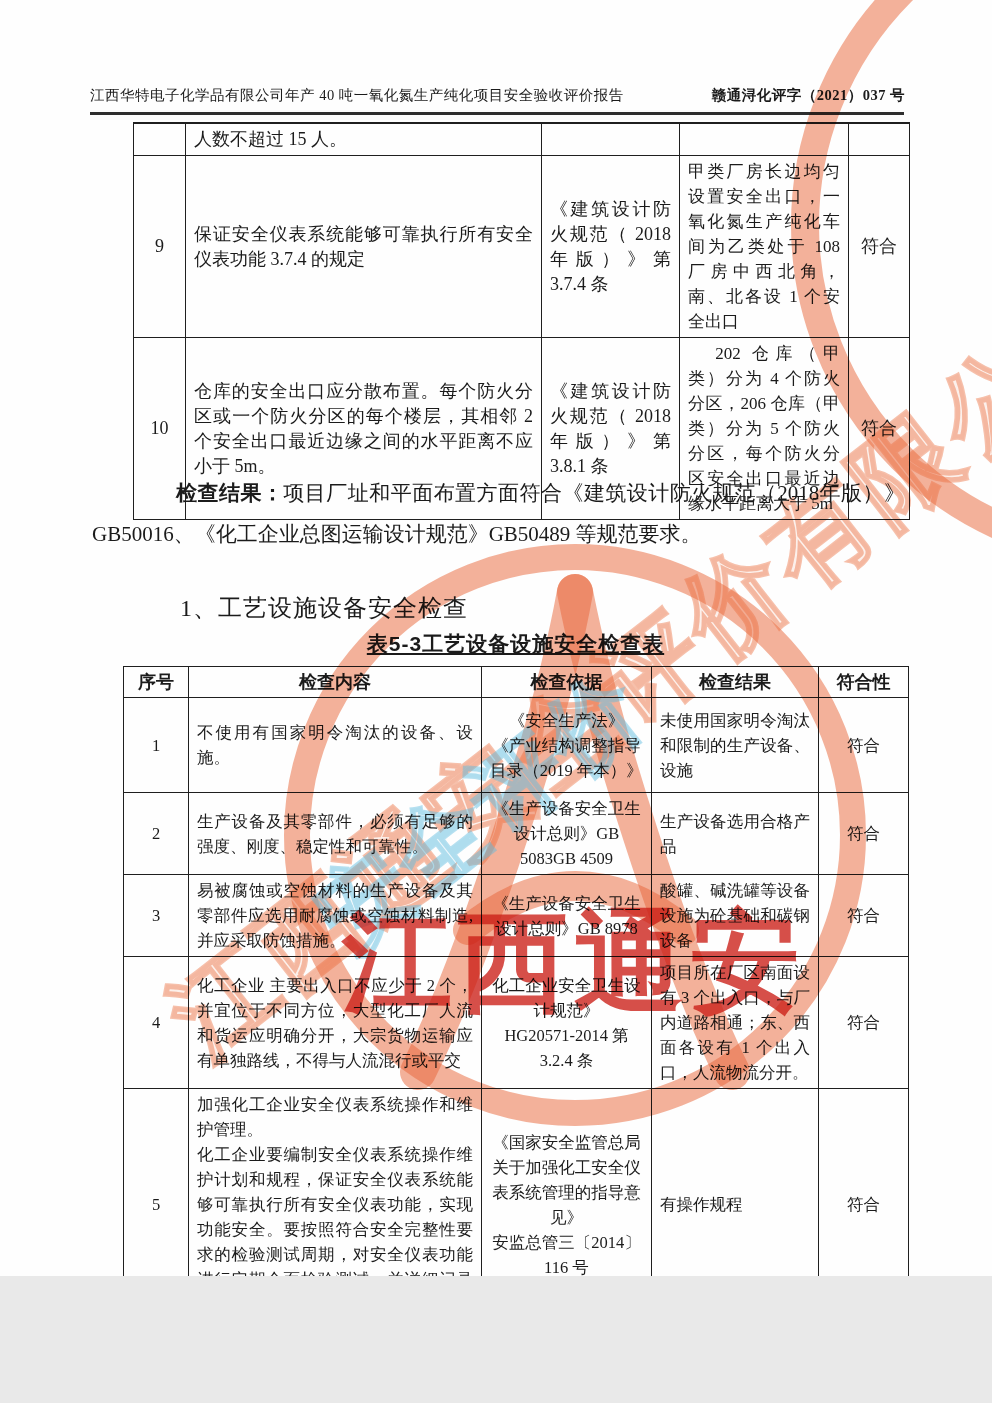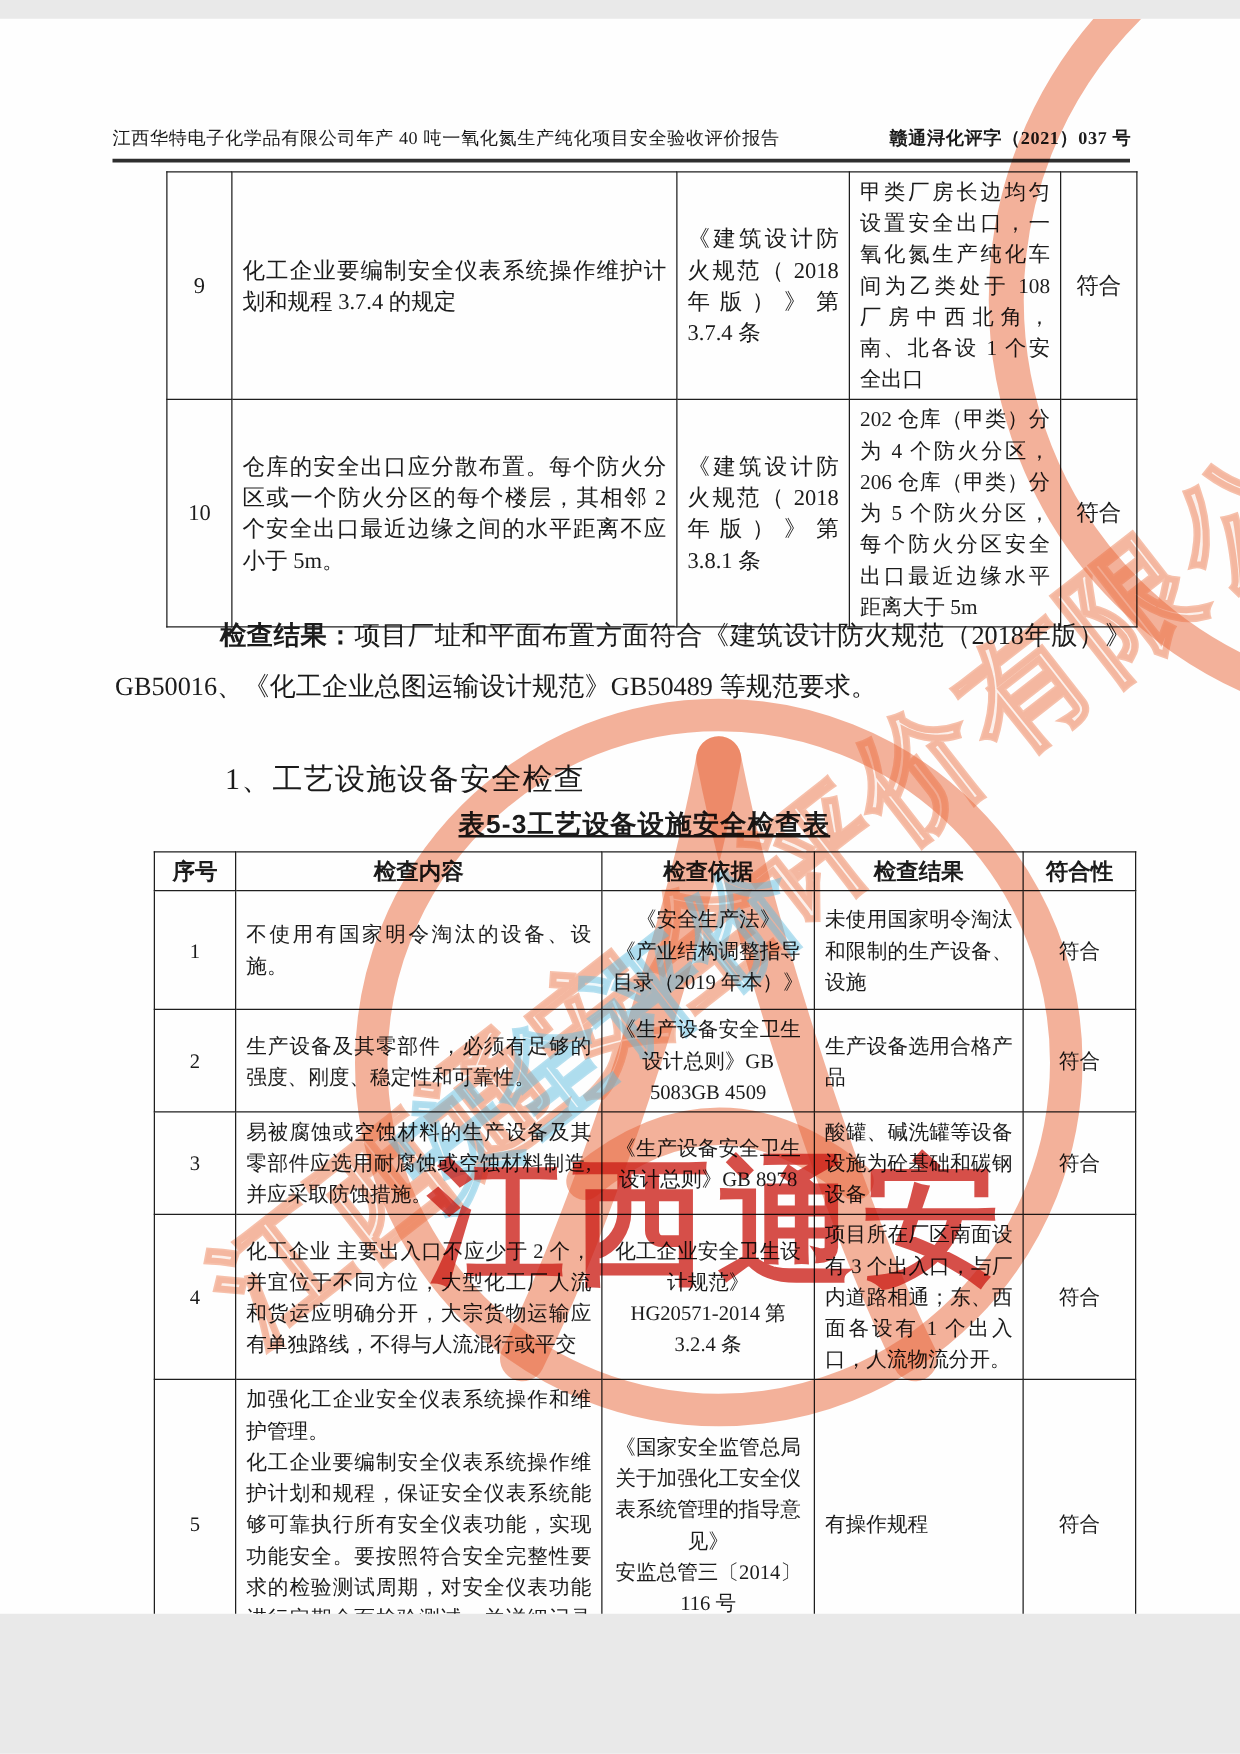--- a/index.html
+++ b/index.html
@@ -1,17 +1,17 @@
 <!DOCTYPE html>
 <html><head>
 <meta charset="utf-8">
 <style>
   html,body{margin:0;padding:0;background:#e9e9e9;}
   .page{
-    position:relative;width:992px;height:1276px;margin:15px auto;
+    position:relative;width:992px;height:1276px;margin:0 auto;
     background:#fefefe;overflow:hidden;
     font-family:"Liberation Serif","DejaVu Serif",serif;color:#1b1b1b;
   }
   
   .doc-header{
     position:absolute;left:90px;top:86px;width:815px;
     display:flex;justify-content:space-between;align-items:baseline;
     font-size:14.5px;letter-spacing:0.5px;white-space:nowrap;
   }
   .doc-header .right{font-weight:bold;}
@@ -85,23 +85,30 @@
 
   <table class="t1">
     <colgroup>
       <col style="width:52px">
         <col style="width:356px">
         <col style="width:138px">
       <col style="width:169px">
         <col style="width:61px">
     </colgroup>
     <tbody>
+      <tr class="carryover">
+        <td class="c-no"></td>
+        <td class="c-content">人数不超过 15 人。</td>
+        <td class="c-basis"></td>
+        <td class="c-result"></td>
+        <td class="c-conformity"></td>
+      </tr>
     <tr>
           <td class="c-no">9</td>
-          <td class="c-content">化工企业要编制安全仪表系统操作维护计划和规程 3.7.4 的规定</td>
+          <td class="c-content">保证安全仪表系统能够可靠执行所有安全仪表功能 3.7.4 的规定</td>
           <td class="c-basis">《建筑设计防火规范（ 2018 年版）》第3.7.4 条</td>
           <td class="c-result">甲类厂房长边均匀设置安全出口，一氧化氮生产纯化车间为乙类处于 108 厂房中西北角，南、北各设 1 个安全出口</td>
           <td class="c-conformity">符合</td>
         </tr>
         <tr>
           <td class="c-no">10</td>
           <td class="c-content">仓库的安全出口应分散布置。每个防火分区或一个防火分区的每个楼层，其相邻 2 个安全出口最近边缘之间的水平距离不应小于 5m。</td>
           <td class="c-basis">《建筑设计防火规范（ 2018 年版）》第3.8.1 条</td>
           <td class="c-result">202 仓库（甲类）分为 4 个防火分区，206 仓库（甲类）分为 5 个防火分区，每个防火分区安全出口最近边缘水平距离大于 5m</td>
           <td class="c-conformity">符合</td>

